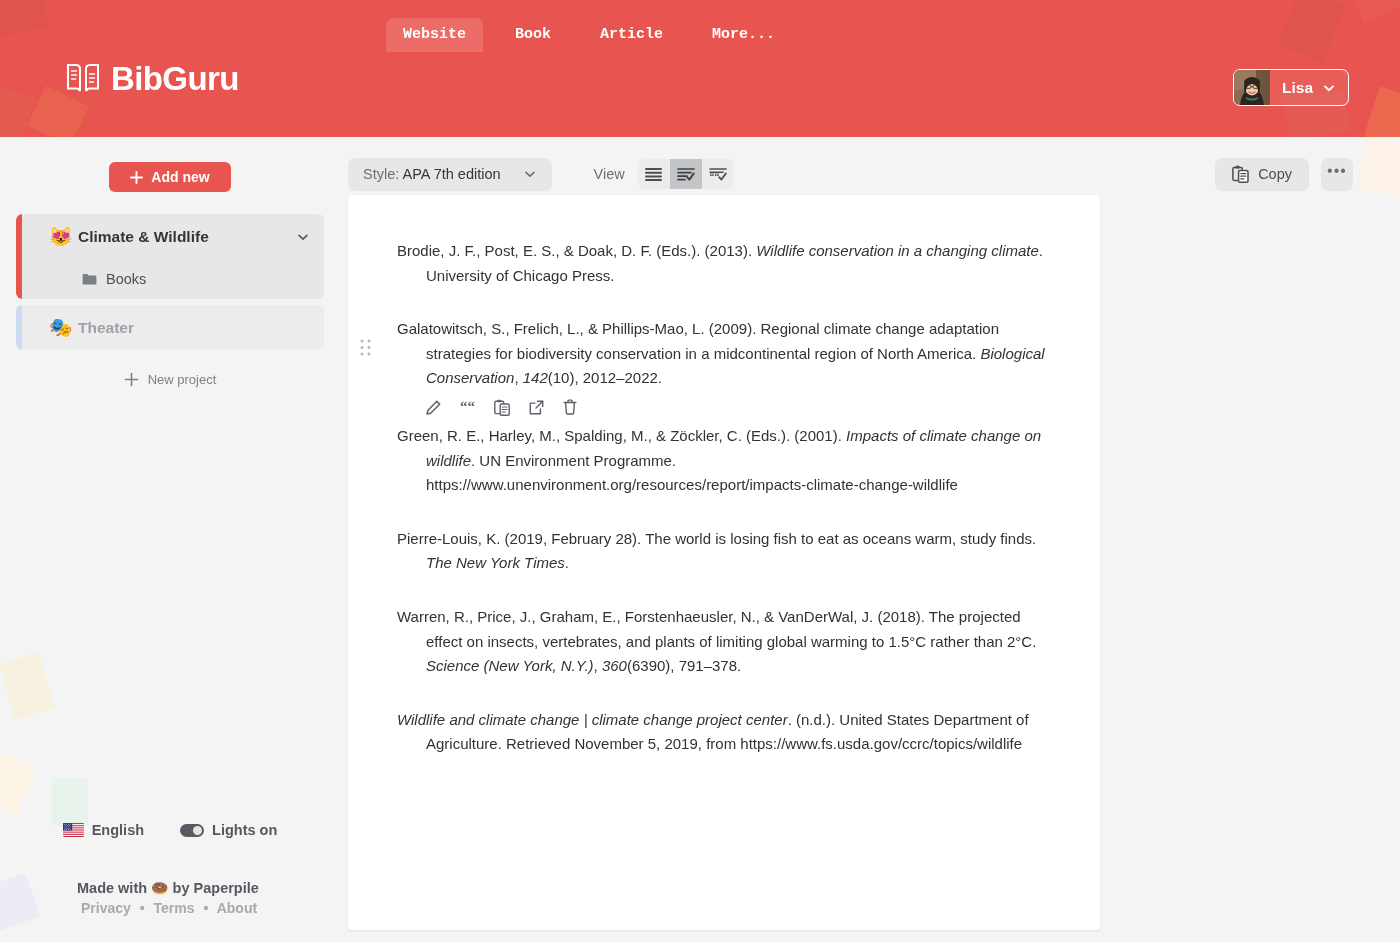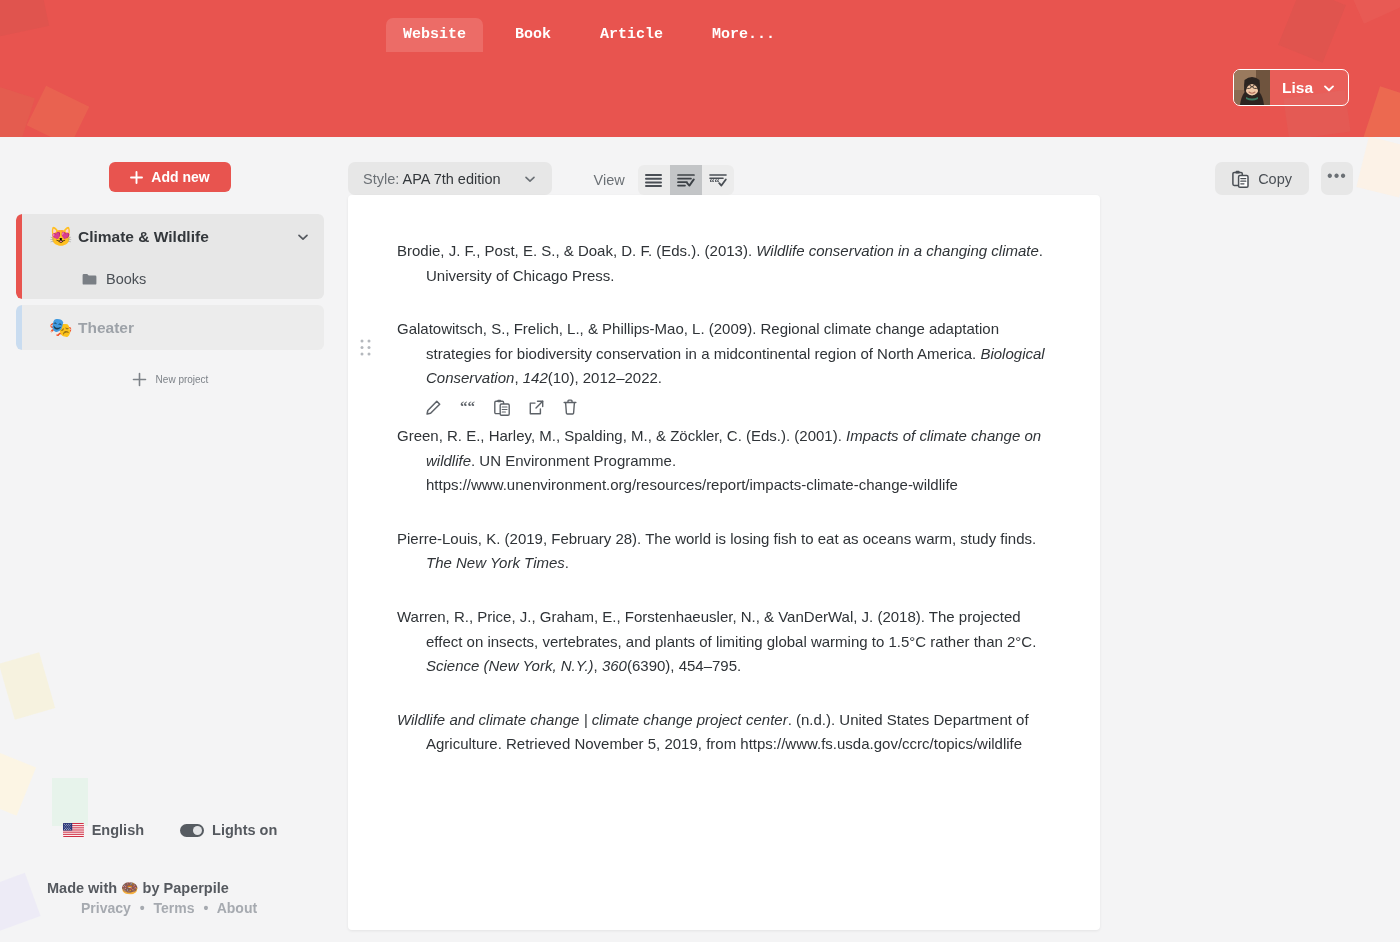--- a/index.html
+++ b/index.html
@@ -217,21 +217,21 @@
   .folder-label { font-size: 14.5px; color: #4a4f55; }
 
   .new-project {
     display: flex;
     align-items: center;
     justify-content: center;
     gap: 9px;
     margin-top: 22px;
     cursor: pointer;
   }
-  .new-project-label { font-size: 10px; color: #7d8288; }
+  .new-project-label { font-size: 13px; color: #7d8288; }
   .plus-gray { width: 15px; height: 15px; display:block; }
 
   
   .side-footer {
     position: absolute;
     left: 0; right: 0;
     bottom: 26px;
     z-index: 3;
     font-weight: bold;
   }
@@ -259,21 +259,21 @@
   }
   .toggle-knob {
     position: absolute;
     right: 2px; top: 2px;
     width: 9px; height: 9px;
     border-radius: 50%;
     background: #e3e4e6;
   }
   .made-with {
     text-align: left;
-    padding-left: 47px;
+    padding-left: 77px;
     font-size: 14.5px;
     color: #55595f;
     margin-bottom: 4px;
   }
   .donut { font-size: 14px; }
   .legal {
     padding-left: 81px;
     font-size: 14px;
     color: #a6aab0;
   }
@@ -283,21 +283,21 @@
   
   .main {
     position: relative;
     flex: 1;
     height: 100%;
     z-index: 2;
   }
 
   .toolbar {
     display: flex;
-    align-items: flex-end;
+    align-items: center;
     height: 58px;
     padding: 16px 47px 0 8px;
     gap: 0;
   }
   .style-select {
     display: flex;
     align-items: center;
     height: 33px;
     background: #e7e7e7;
     border-radius: 7px;
@@ -424,20 +424,29 @@
       <rect x="34" y="94" width="48" height="44" transform="rotate(26 58 116)" fill="#ea6a51" opacity="0.65"></rect>
       <rect x="-30" y="88" width="58" height="54" transform="rotate(18 -1 115)" fill="#e0634f" opacity="0.5"></rect>
       <rect x="1288" y="-6" width="48" height="62" transform="rotate(22 1312 25)" fill="#d9534f" opacity="0.55"></rect>
       <rect x="1286" y="94" width="62" height="42" transform="rotate(-8 1317 115)" fill="#e05f5a" opacity="0.5"></rect>
       <rect x="1370" y="92" width="46" height="58" transform="rotate(18 1393 121)" fill="#ef7a52" opacity="0.55"></rect>
       <rect x="1356" y="-14" width="44" height="30" transform="rotate(-24 1378 1)" fill="#e9625b" opacity="0.45"></rect>
     </svg>
 
     <div class="header-inner">
 
+      <div class="logo">
+        <svg class="logo-mark" viewBox="0 0 34 36">
+          <path d="M2 5 h8 a4 4 0 0 1 4 3 v23 a4 4 0 0 0 -4 -2.4 h-8 z" fill="none" stroke="#fff" stroke-width="2"></path>
+          <path d="M32 5 h-8 a4 4 0 0 0 -4 3 v23 a4 4 0 0 1 4 -2.4 h8 z" fill="none" stroke="#fff" stroke-width="2"></path>
+          <path d="M5.5 11 h5 M5.5 15 h5 M5.5 19 h4" stroke="#fff" stroke-width="1.4" stroke-linecap="round"></path>
+          <path d="M23.5 14 h5 M23.5 18 h5 M23.5 22 h4" stroke="#fff" stroke-width="1.4" stroke-linecap="round"></path>
+        </svg>
+        <span class="logo-text">BibGuru</span>
+      </div>
 
       <div class="cite-box">
         <div class="tabs">
           <div class="tab active">Website</div>
           <div class="tab">Book</div>
           <div class="tab">Article</div>
           <div class="tab">More...</div>
         </div>
       </div>
 
@@ -704,21 +713,21 @@
 
           <div class="entry">
             <span>Green, R. E., Harley, M., Spalding, M., &amp; Zöckler, C. (Eds.). (2001). </span><i>Impacts of climate change on wildlife</i><span>. UN Environment Programme. https://www.unenvironment.org/resources/report/impacts-climate-change-wildlife</span>
           </div>
 
           <div class="entry">
             <span>Pierre-Louis, K. (2019, February 28). The world is losing fish to eat as oceans warm, study finds. </span><i>The New York Times</i><span>.</span>
           </div>
 
           <div class="entry">
-            <span>Warren, R., Price, J., Graham, E., Forstenhaeusler, N., &amp; VanDerWal, J. (2018). The projected effect on insects, vertebrates, and plants of limiting global warming to 1.5°C rather than 2°C. </span><i>Science (New York, N.Y.)</i><span>, </span><i>360</i><span>(6390), 454–795.</span>
+            <span>Warren, R., Price, J., Graham, E., Forstenhaeusler, N., &amp; VanDerWal, J. (2018). The projected effect on insects, vertebrates, and plants of limiting global warming to 1.5°C rather than 2°C. </span><i>Science (New York, N.Y.)</i><span>, </span><i>360</i><span>(6390), 791–378.</span>
           </div>
 
           <div class="entry">
             <i>Wildlife and climate change | climate change project center</i><span>. (n.d.). United States Department of Agriculture. Retrieved November 5, 2019, from https://www.fs.usda.gov/ccrc/topics/wildlife</span>
           </div>
 
         </div>
       </div>
 
     </div>

